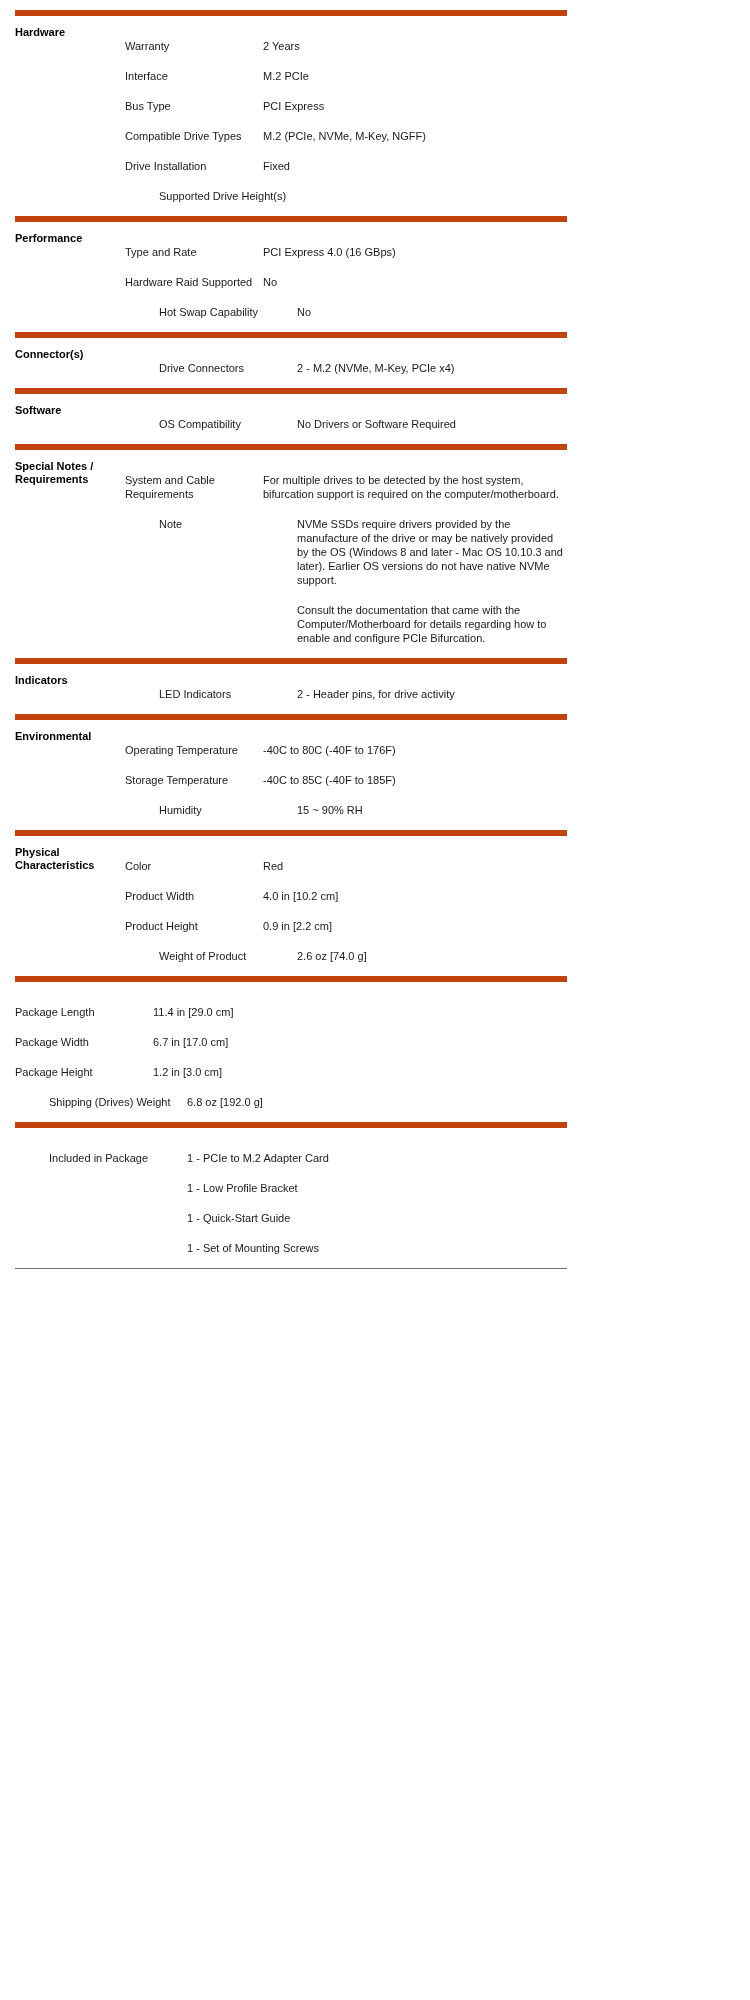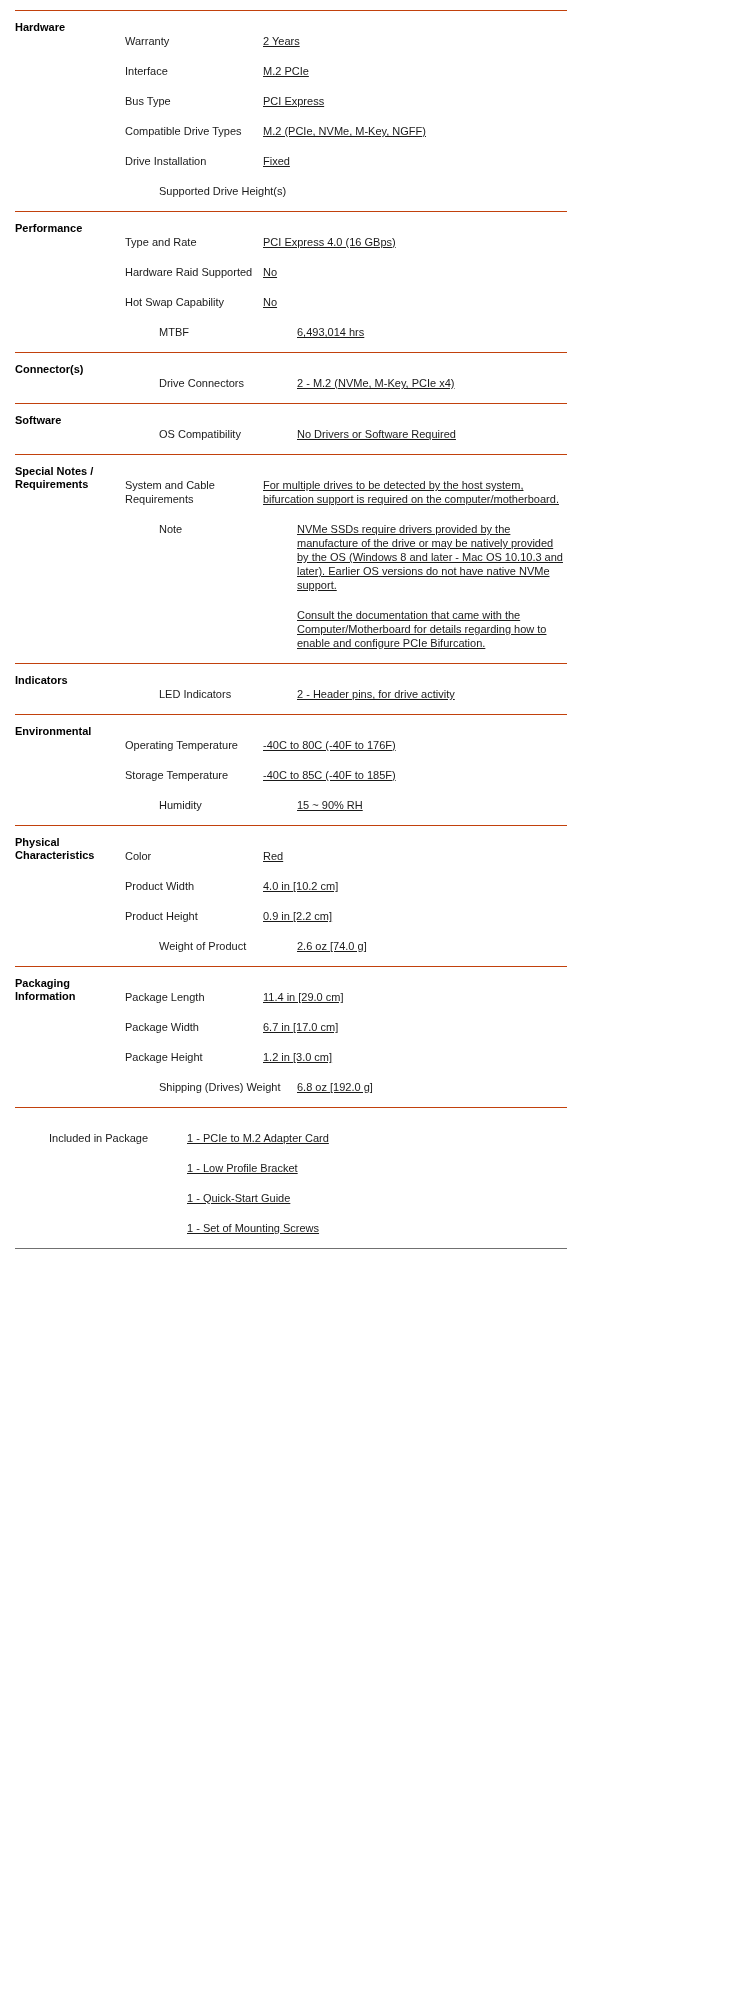--- a/index.html
+++ b/index.html
@@ -13,21 +13,21 @@
     position: relative;
     overflow: hidden;
   }
   .page { padding: 10px 0 0 15px; }
   .spec-table {
     width: 552px;
     border-bottom: 1px solid #707070;
   }
   .section {
     display: flex;
-    border-top: 1px solid #c2410c;
+    border-top: 6px solid #c2410c;
     padding: 7px 0 13px;
   }
   .section-title {
     flex: 0 0 110px;
     width: 110px;
     font-weight: bold;
     color: #000000;
     line-height: 13px;
     padding-top: 3px;
     padding-right: 6px;
@@ -38,21 +38,20 @@
   .spec-label {
     flex: 0 0 138px;
     width: 138px;
     padding-right: 4px;
     line-height: 14px;
   }
   .spec-value {
     flex: 1;
     max-width: 315px;
     line-height: 14px;
-    text-decoration: underline;
   }
   .value-line { margin: 0 0 16px 0; }
   .value-line:last-child { margin-bottom: 0; }
 </style>
 </head>
 <body>
 
 <div class="page">
   <div class="spec-table">
       <div class="section">
@@ -107,26 +106,20 @@
             <div class="spec-value">
               <p class="value-line">No</p>
             </div>
           </div>
           <div class="spec-row">
             <div class="spec-label">Hot Swap Capability</div>
             <div class="spec-value">
               <p class="value-line">No</p>
             </div>
           </div>
-          <div class="spec-row">
-            <div class="spec-label">MTBF</div>
-            <div class="spec-value">
-              <p class="value-line">6,493,014 hrs</p>
-            </div>
-          </div>
         </div>
       </div>
       <div class="section">
         <div class="section-title">Connector(s)</div>
         <div class="section-rows">
           <div class="spec-row">
             <div class="spec-label">Drive Connectors</div>
             <div class="spec-value">
               <p class="value-line">2 - M.2 (NVMe, M-Key, PCIe x4)</p>
             </div>
@@ -219,21 +212,20 @@
           </div>
           <div class="spec-row">
             <div class="spec-label">Weight of Product</div>
             <div class="spec-value">
               <p class="value-line">2.6 oz [74.0 g]</p>
             </div>
           </div>
         </div>
       </div>
       <div class="section">
-        <div class="section-title">Packaging Information</div>
         <div class="section-rows">
           <div class="spec-row">
             <div class="spec-label">Package Length</div>
             <div class="spec-value">
               <p class="value-line">11.4 in [29.0 cm]</p>
             </div>
           </div>
           <div class="spec-row">
             <div class="spec-label">Package Width</div>
             <div class="spec-value">

